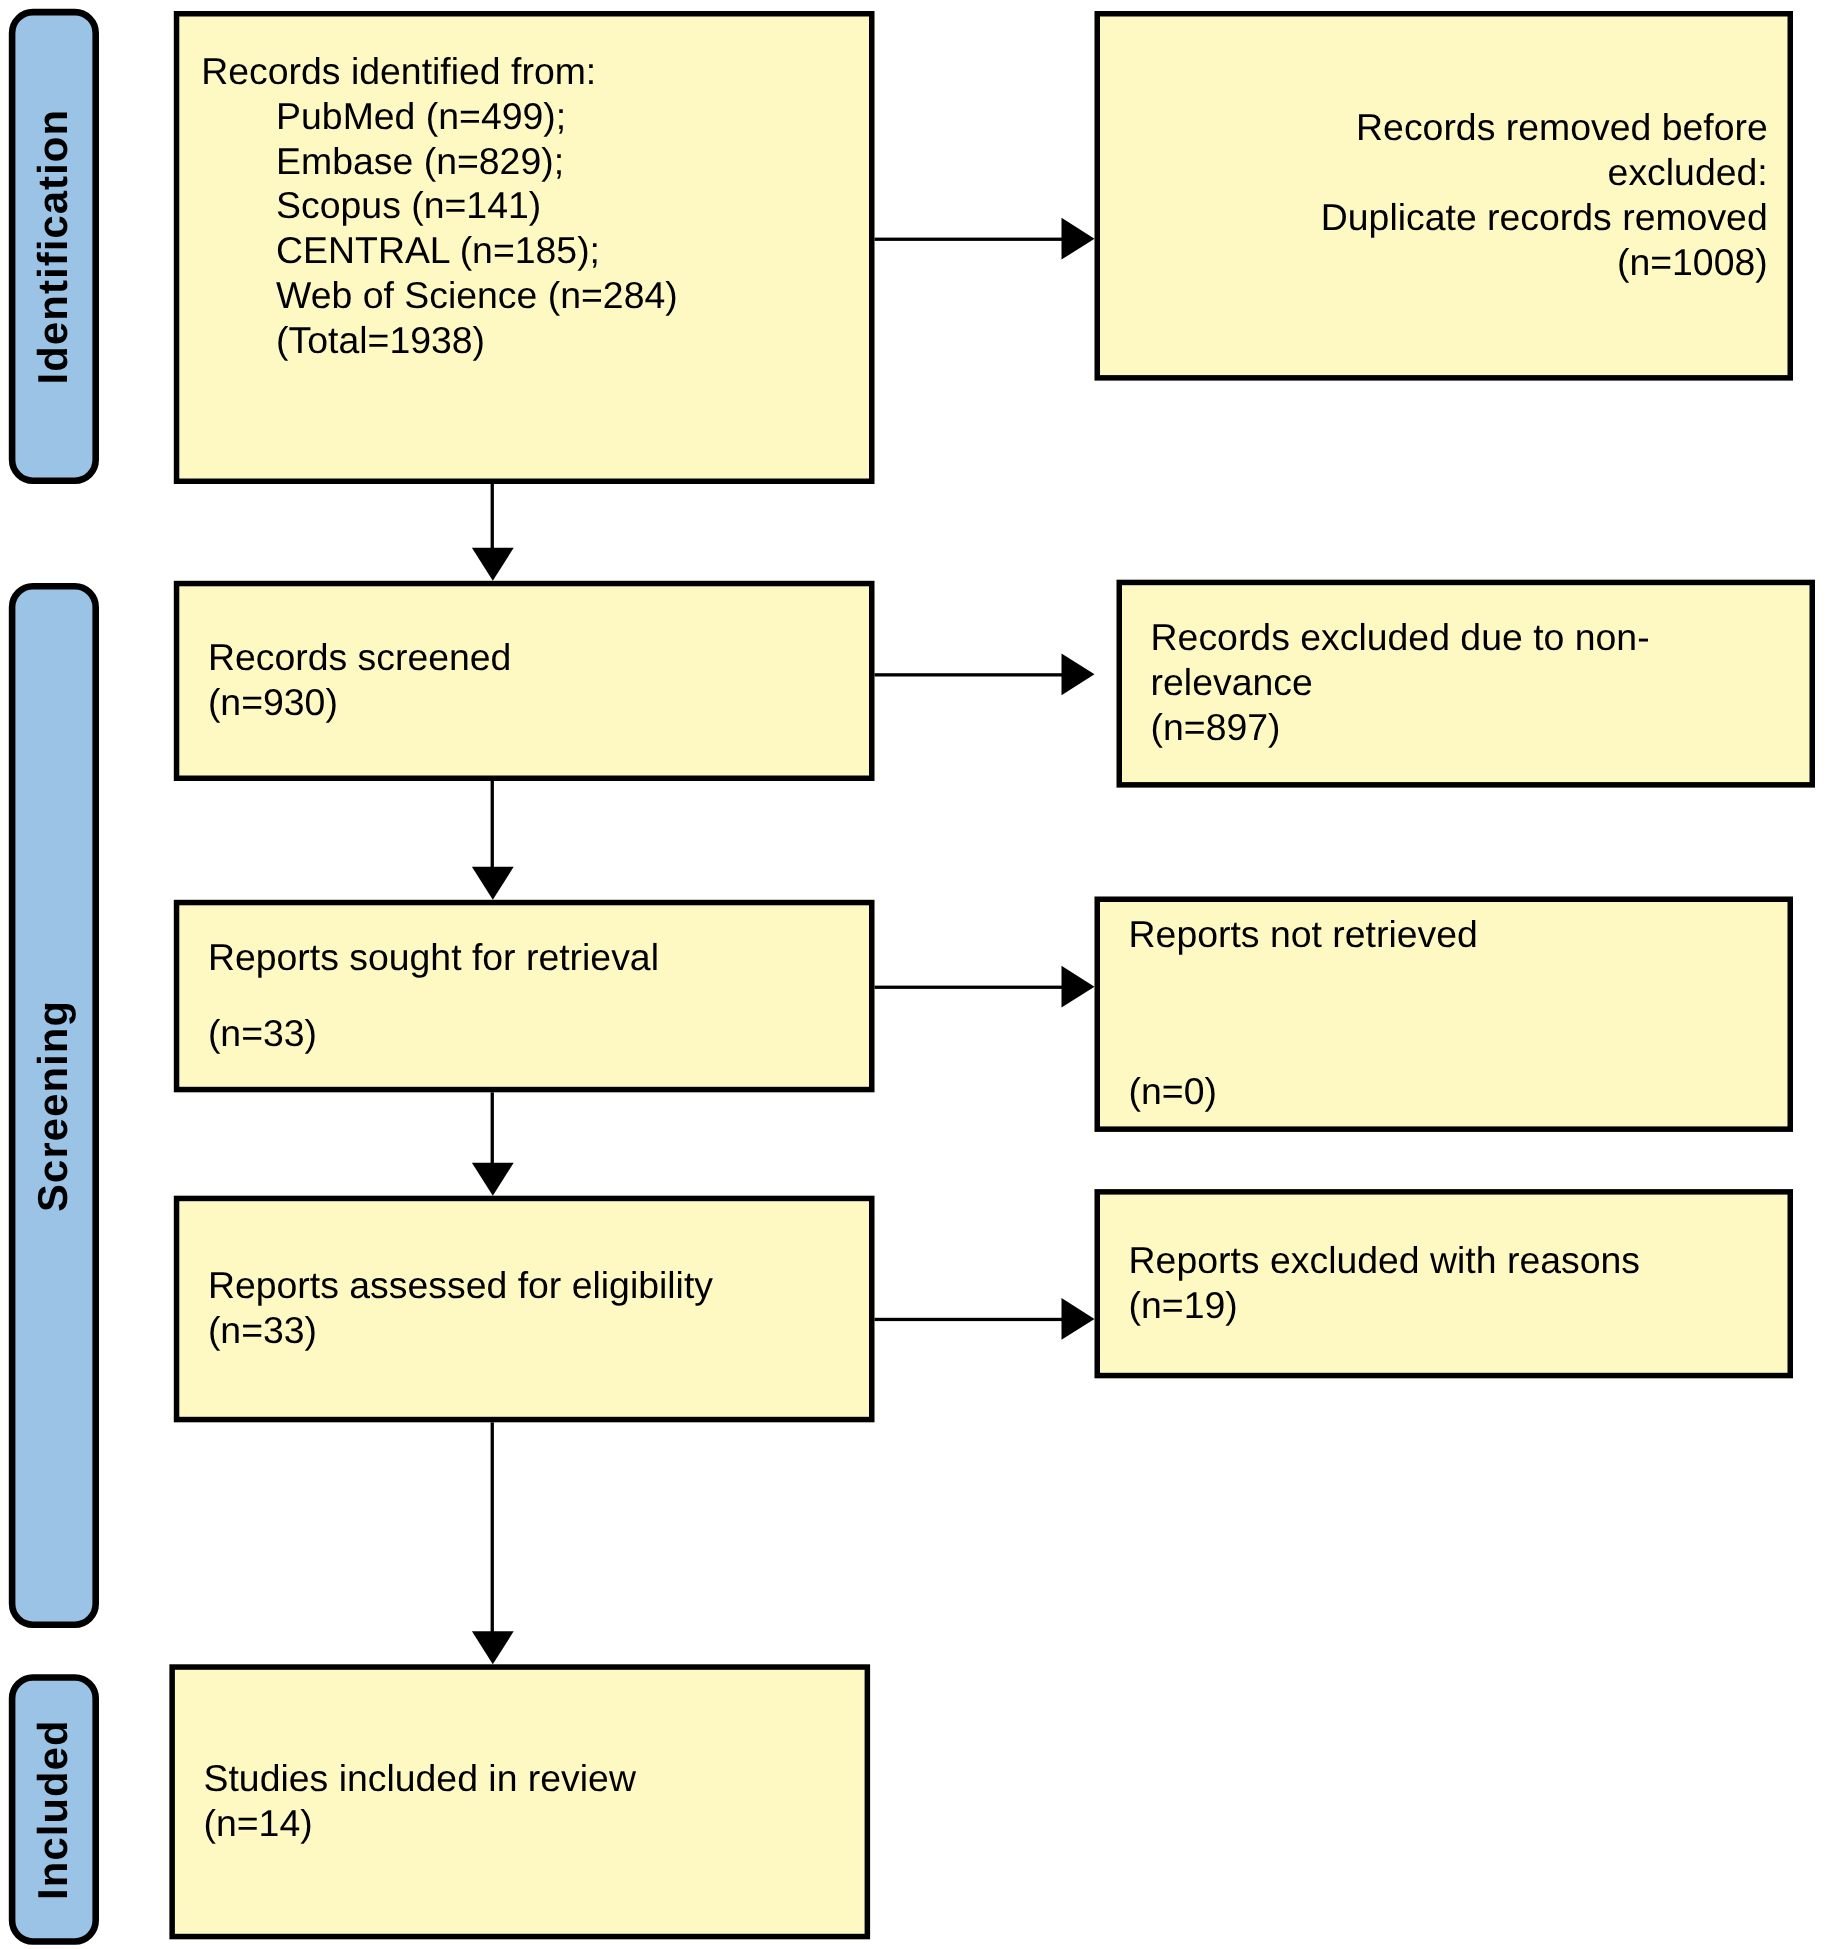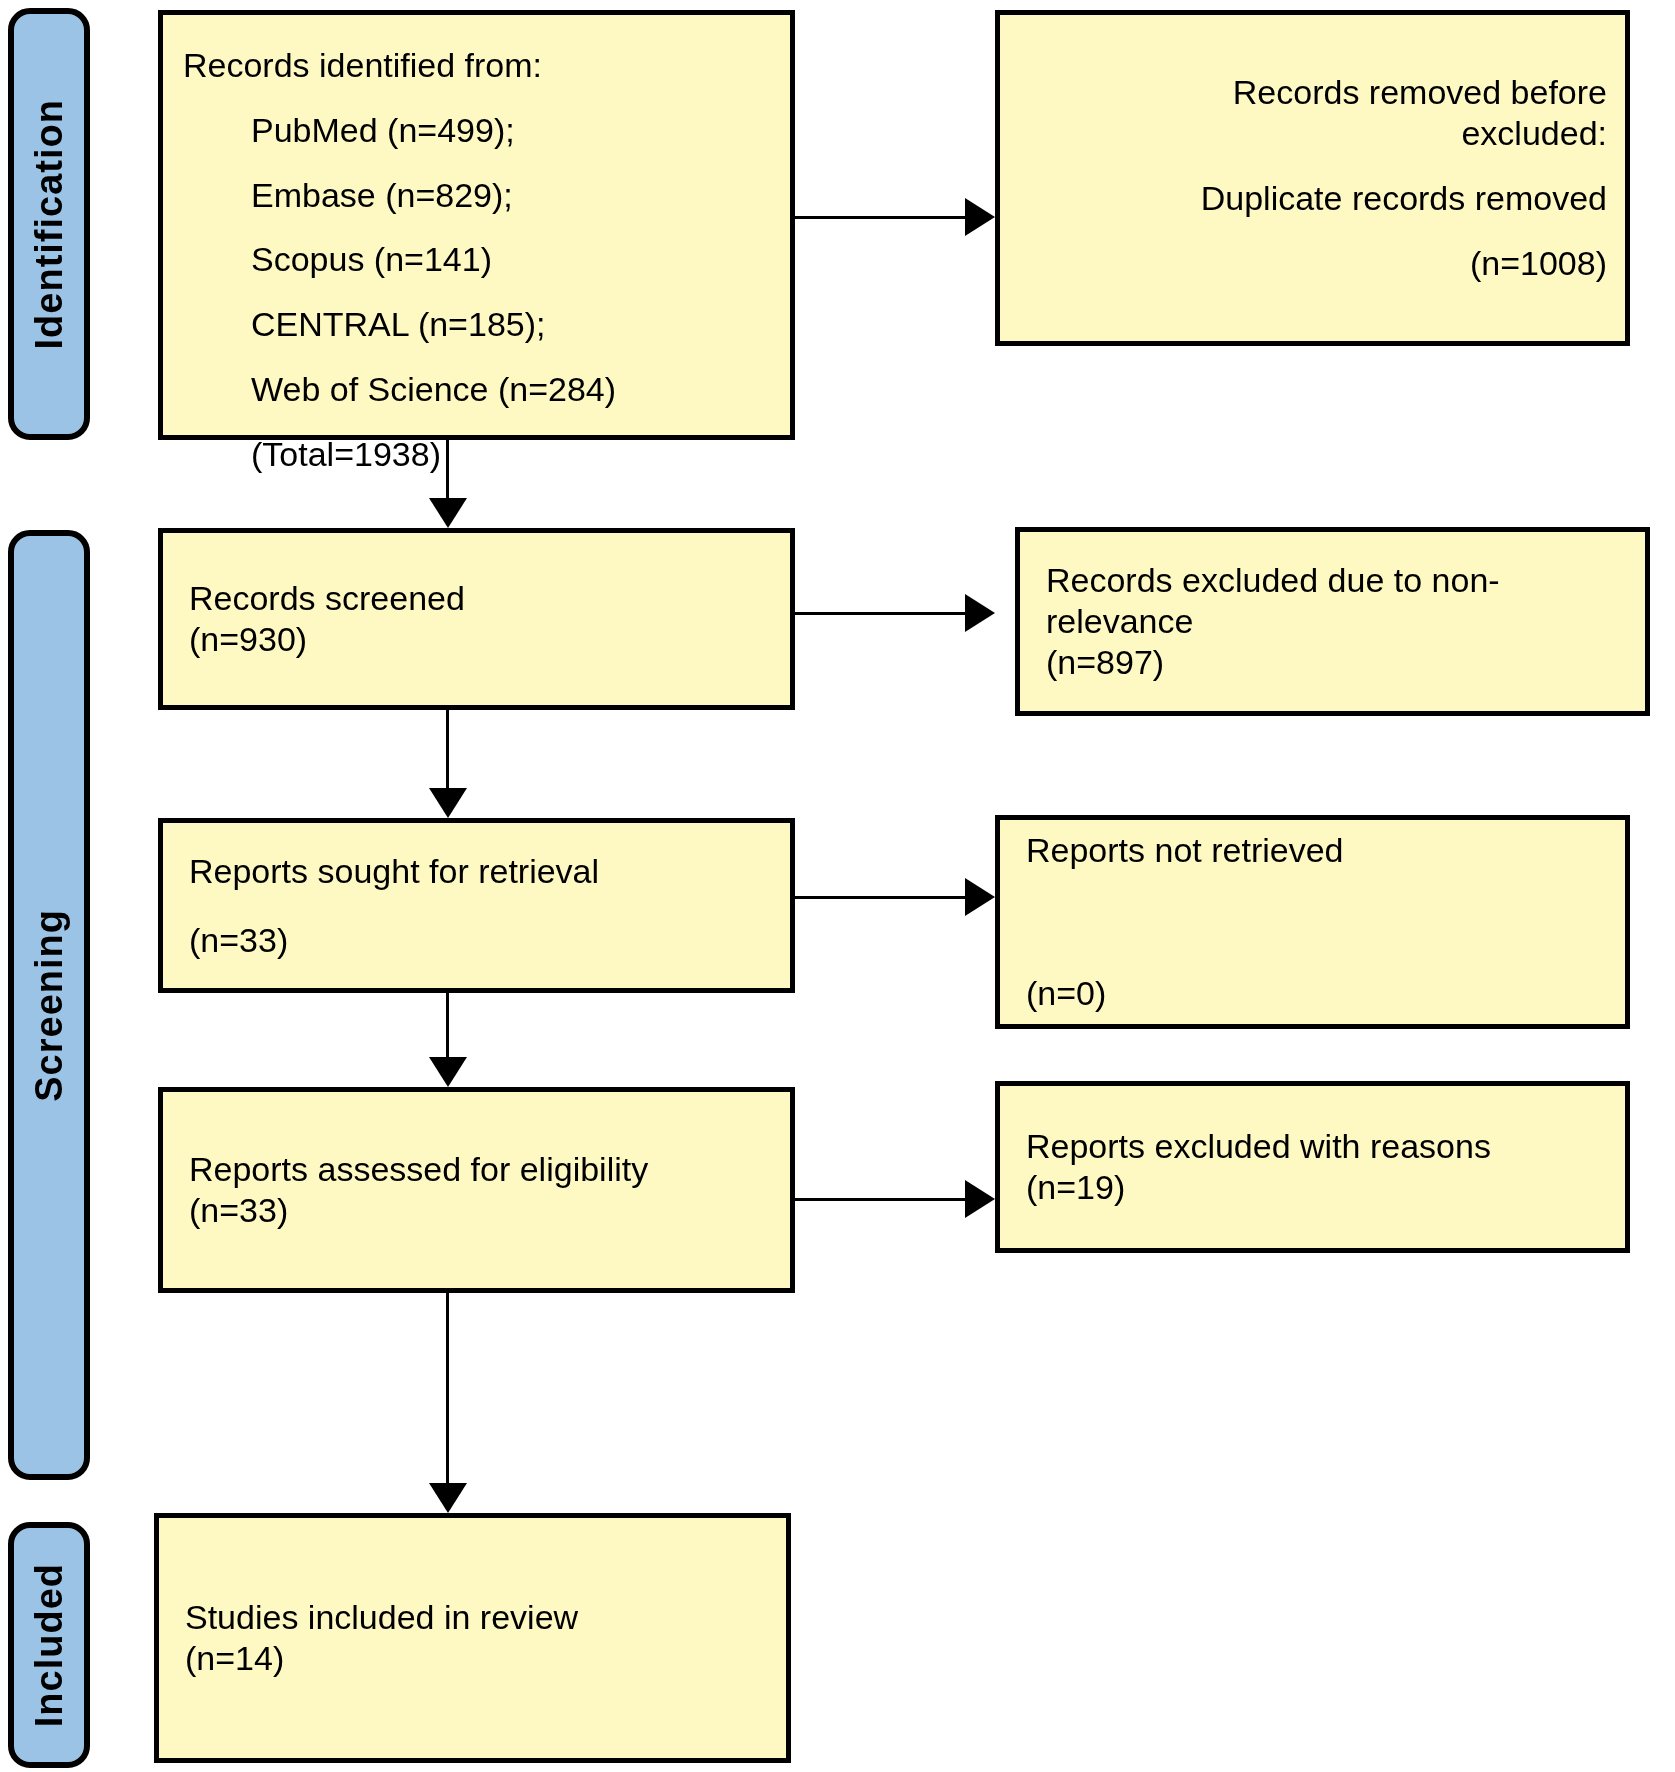--- a/index.html
+++ b/index.html
@@ -49,21 +49,21 @@
     flex-direction: column;
     justify-content: center;
     padding: 10px 18px 10px 26px;
   }
   .box.top-align {
     justify-content: flex-start;
     padding-top: 30px;
     padding-left: 20px;
   }
   .line { white-space: nowrap; }
-  .line.indent { padding-left: 68px; margin-top: 24px; }
+  .line.indent { padding-left: 68px; }
   
   .vline {
     position: absolute;
     width: 3px;
     background: #000000;
   }
   .vhead {
     position: absolute;
     width: 0;
     height: 0;

